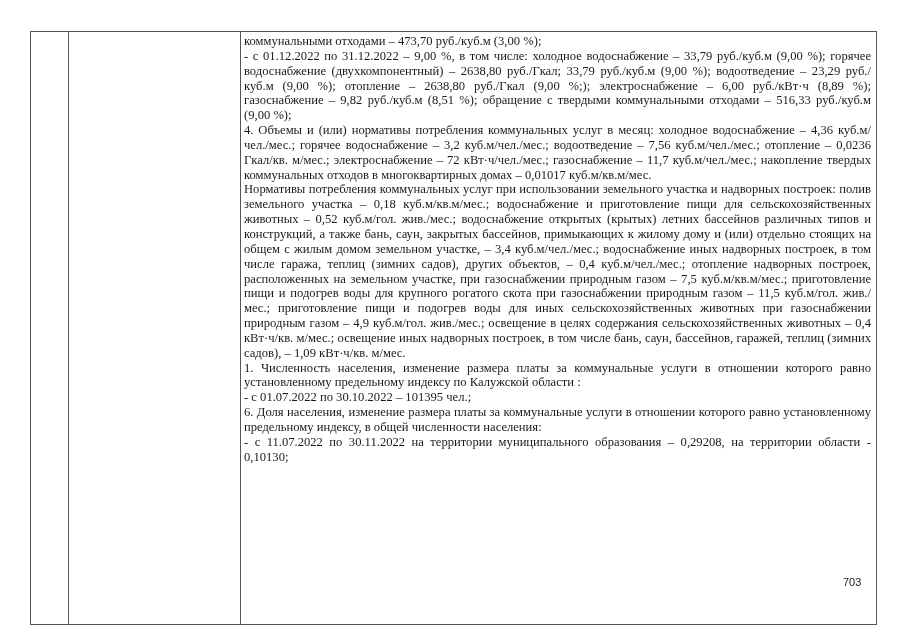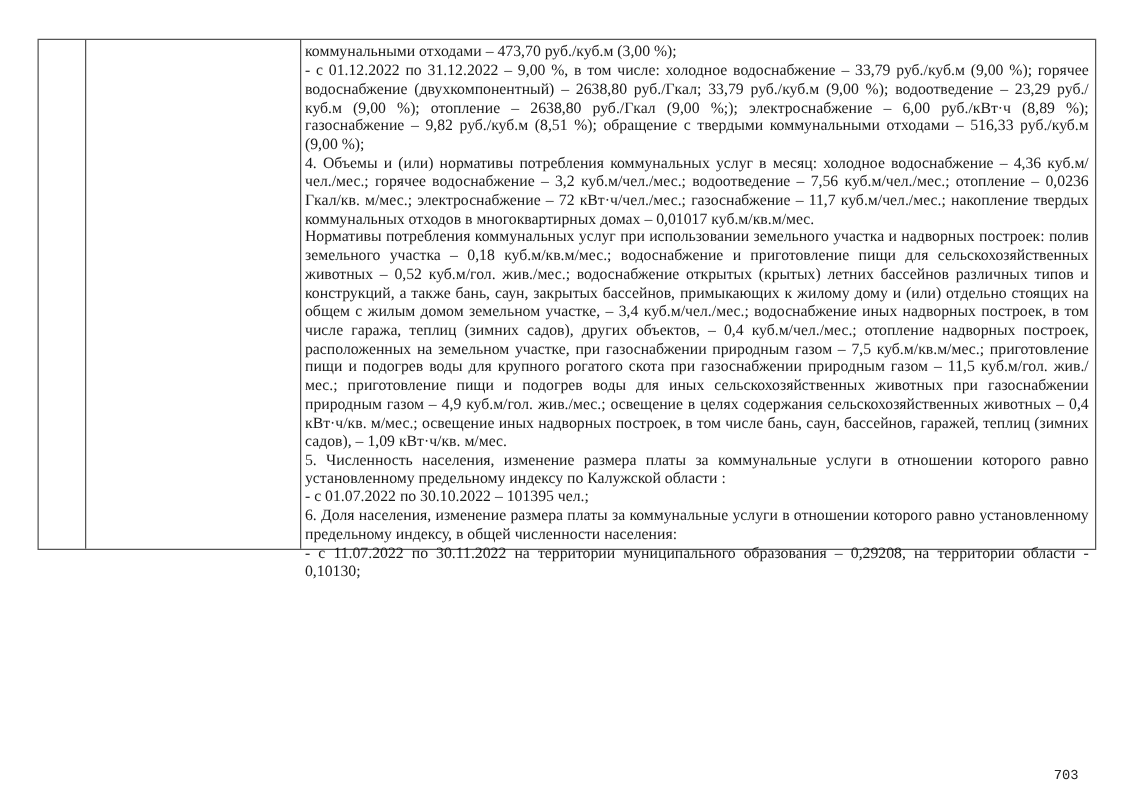--- a/index.html
+++ b/index.html
@@ -1,48 +1,48 @@
 <!DOCTYPE html>
 <html><head>
 <meta charset="utf-8">
 <style>
   html, body { margin: 0; padding: 0; }
   body {
     width: 905px; height: 639px; background: #ffffff; position: relative; overflow: hidden;
     font-family: "Liberation Serif", "DejaVu Serif", serif; color: #1a1a1a;
   }
   .table {
-    position: absolute; left: 30px; top: 31px; width: 847px; height: 409px;
+    position: absolute; left: 30px; top: 31px; width: 847px; height: 594px;
     border: 1px solid #555; box-sizing: border-box;
   }
   .col-div { position: absolute; top: 0; bottom: 0; width: 0; border-left: 1px solid #555; }
   .col1 { left: 37px; }
   .col2 { left: 209px; }
   .cell-text {
     position: absolute; left: 213px; top: 2px; width: 627px;
     font-size: 12.6px; line-height: 14.85px; text-align: justify;
   }
   .cell-text p { margin: 0; text-align: justify; }
   .cell-text p.last { text-align-last: left; }
   .page-num {
     position: absolute; left: 843px; top: 576px;
-    font-family: Liberation Mono, monospace; font-size: 11px; color: #222; margin-top: 39px;
+    font-family: Liberation Sans, sans-serif; font-size: 11px; color: #222;
   }
 </style>
 </head>
 <body>
 
 <div class="table">
   <div class="col-div col1"></div>
   <div class="col-div col2"></div>
   <div class="cell-text">
     <p class="last">коммунальными отходами – 473,70 руб./куб.м (3,00 %);</p>
     <p class="last">- с 01.12.2022 по 31.12.2022 – 9,00 %, в том числе: холодное водоснабжение – 33,79 руб./куб.м (9,00 %); горячее водоснабжение (двухкомпонентный) – 2638,80 руб./Гкал; 33,79 руб./куб.м (9,00 %); водоотведение – 23,29 руб./куб.м (9,00 %); отопление – 2638,80 руб./Гкал (9,00 %;); электроснабжение – 6,00 руб./кВт·ч (8,89 %); газоснабжение – 9,82 руб./куб.м (8,51 %); обращение с твердыми коммунальными отходами – 516,33 руб./куб.м (9,00 %);</p>
     <p class="last">4. Объемы и (или) нормативы потребления коммунальных услуг в месяц: холодное водоснабжение – 4,36 куб.м/чел./мес.; горячее водоснабжение – 3,2 куб.м/чел./мес.; водоотведение – 7,56 куб.м/чел./мес.; отопление – 0,0236 Гкал/кв. м/мес.; электроснабжение – 72 кВт·ч/чел./мес.; газоснабжение – 11,7 куб.м/чел./мес.; накопление твердых коммунальных отходов в многоквартирных домах – 0,01017 куб.м/кв.м/мес.</p>
     <p class="last">Нормативы потребления коммунальных услуг при использовании земельного участка и надворных построек: полив земельного участка – 0,18 куб.м/кв.м/мес.; водоснабжение и приготовление пищи для сельскохозяйственных животных – 0,52 куб.м/гол. жив./мес.; водоснабжение открытых (крытых) летних бассейнов различных типов и конструкций, а также бань, саун, закрытых бассейнов, примыкающих к жилому дому и (или) отдельно стоящих на общем с жилым домом земельном участке, – 3,4 куб.м/чел./мес.; водоснабжение иных надворных построек, в том числе гаража, теплиц (зимних садов), других объектов, – 0,4 куб.м/чел./мес.; отопление надворных построек, расположенных на земельном участке, при газоснабжении природным газом – 7,5 куб.м/кв.м/мес.; приготовление пищи и подогрев воды для крупного рогатого скота при газоснабжении природным газом – 11,5 куб.м/гол. жив./мес.; приготовление пищи и подогрев воды для иных сельскохозяйственных животных при газоснабжении природным газом – 4,9 куб.м/гол. жив./мес.; освещение в целях содержания сельскохозяйственных животных – 0,4 кВт·ч/кв. м/мес.; освещение иных надворных построек, в том числе бань, саун, бассейнов, гаражей, теплиц (зимних садов), – 1,09 кВт·ч/кв. м/мес.</p>
-    <p class="last">5. Численность населения, изменение размера платы за коммунальные услуги в отношении которого равно установленному предельному индексу по Калужской области :</p>
+    <p class="last">1. Численность населения, изменение размера платы за коммунальные услуги в отношении которого равно установленному предельному индексу по Калужской области :</p>
     <p class="last">- с 01.07.2022 по 30.10.2022 – 101395 чел.;</p>
     <p class="last">6. Доля населения, изменение размера платы за коммунальные услуги в отношении которого равно установленному предельному индексу, в общей численности населения:</p>
     <p class="last">- с 11.07.2022 по 30.11.2022 на территории муниципального образования – 0,29208, на территории области - 0,10130;</p>
   </div>
 </div>
 
 <div class="page-num">703</div>
 
 </body></html>

